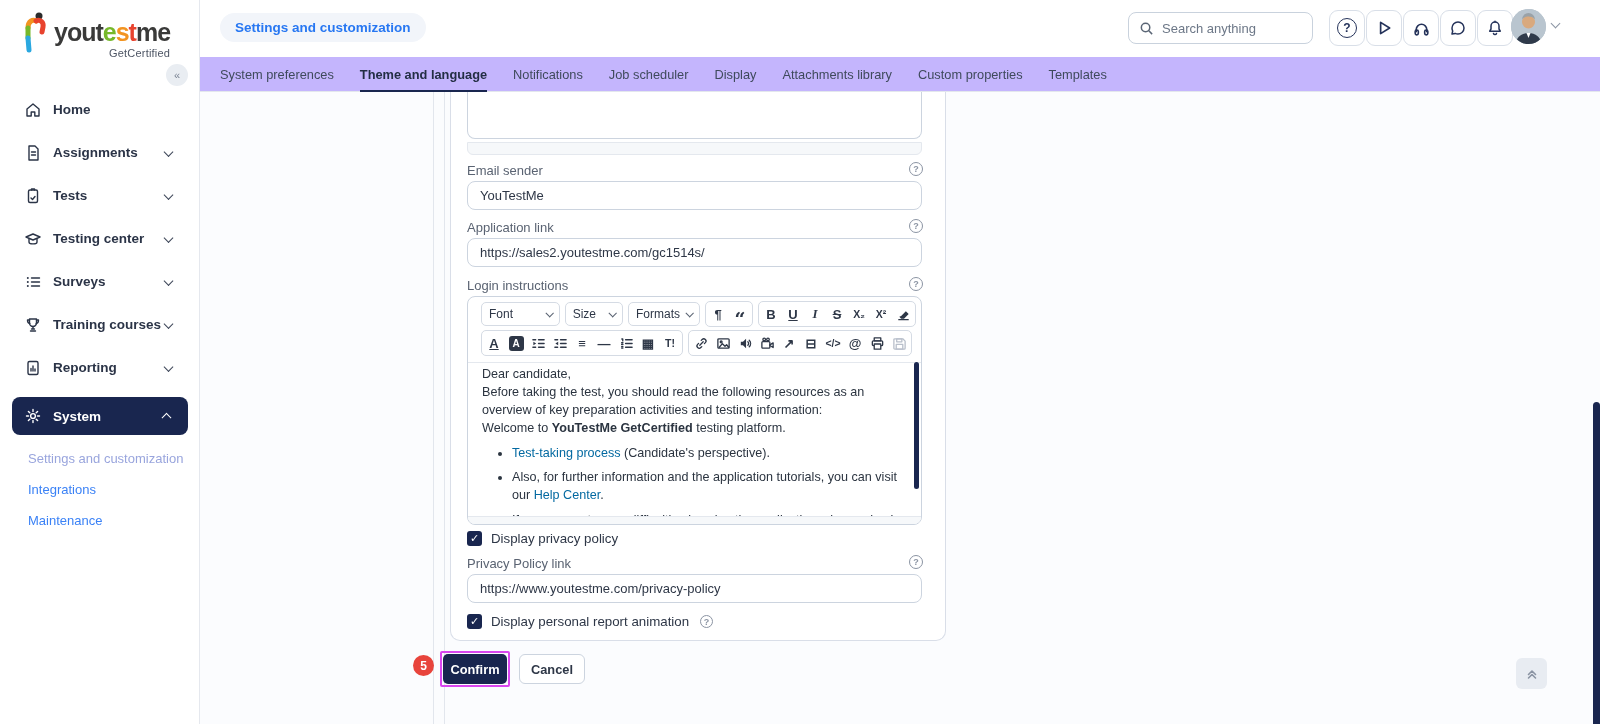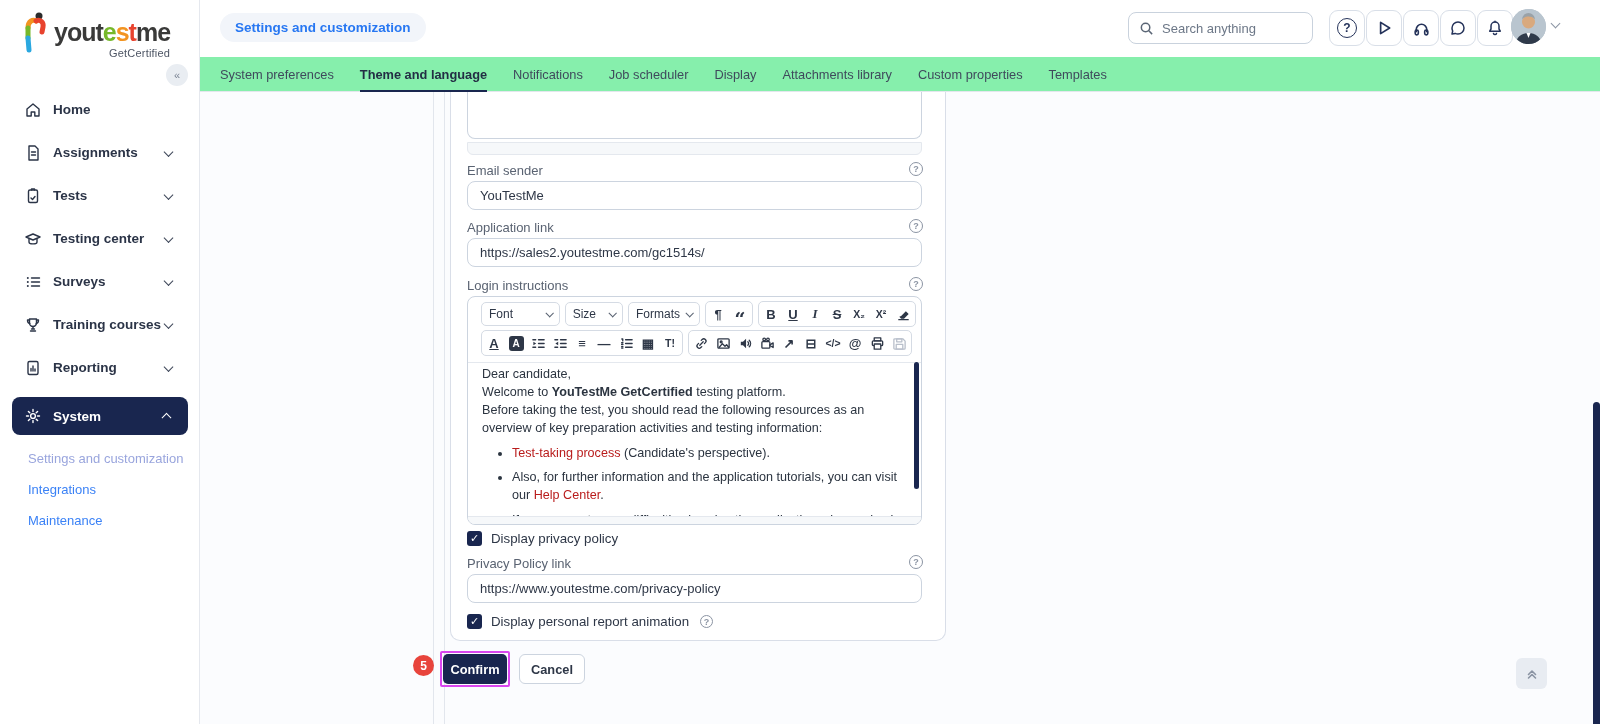--- a/index.html
+++ b/index.html
@@ -33,21 +33,21 @@
   .search-box svg { stroke:#5a6575; fill:none; stroke-width:1.6; }
   .search-input { border:none; outline:none; width:140px; margin-left:8px; font-size:13px; color:#2e3747; font-family:"Liberation Sans",sans-serif; background:transparent; }
   .search-input::placeholder { color:#6c7787; }
   .icon-btn { position:absolute; top:10px; width:36px; height:36px; border:1px solid #d9dfe8; border-radius:9px; background:#fff; display:flex; align-items:center; justify-content:center; color:#25335a; cursor:pointer; }
   .icon-btn svg { stroke:#25335a; fill:none; stroke-width:1.5; stroke-linecap:round; stroke-linejoin:round; }
   .help-circle { width:20px; height:20px; border:1.6px solid #25335a; border-radius:50%; font-size:12px; font-weight:bold; display:flex; align-items:center; justify-content:center; }
   .avatar { position:absolute; left:1311px; top:9px; width:35px; height:35px; border-radius:50%; overflow:hidden; background:#b9c5cf; cursor:pointer; }
   .avatar-caret { position:absolute; left:1352px; top:20px; width:7px; height:7px; border-right:1.5px solid #8b94a3; border-bottom:1.5px solid #8b94a3; transform:rotate(45deg); cursor:pointer; }
 
   
-  .tabbar { position:absolute; left:200px; top:57px; width:1400px; height:35px; background:#86efac; border-bottom:1px solid #e3e7ed; display:flex; align-items:center; padding-left:20px; gap:26px; }
+  .tabbar { position:absolute; left:200px; top:57px; width:1400px; height:35px; background:#c4b5fd; border-bottom:1px solid #e3e7ed; display:flex; align-items:center; padding-left:20px; gap:26px; }
   .tab { font-size:12.8px; color:#3f4a5c; cursor:pointer; position:relative; height:35px; display:flex; align-items:center; }
   .tab.active { font-weight:bold; color:#232e44; }
   .tab.active::after { content:""; position:absolute; left:0; right:0; bottom:-1px; height:3px; background:#19264f; }
 
   
   .content { position:absolute; left:200px; top:92px; width:1400px; height:632px; background:#fbfcfe; }
   .vline { position:absolute; top:0; bottom:0; width:1px; background:#e2e6ed; }
 
   
   .panel { position:absolute; left:250px; top:0; width:496px; height:549px; background:#fff; border:1px solid #d9dee8; border-top:none; border-radius:0 0 10px 10px;padding-left:41px; }
@@ -68,21 +68,21 @@
   .tb-btn svg { stroke:#2e3747; fill:none; stroke-width:1.4; stroke-linecap:round; stroke-linejoin:round; }
   .tb-btn.u { text-decoration:underline; }
   .tb-btn.strike { text-decoration:line-through; }
   .tb-btn.it { font-style:italic; font-family:"Liberation Serif",serif; }
   .tb-btn.quote { font-family:"DejaVu Serif",serif; font-size:19px; line-height:8px; padding-top:9px; }
   .tb-btn.colorA { text-decoration:underline; }
   .tb-btn .abox { width:15px; height:15px; background:#2e3747; color:#fff; border-radius:3px; font-size:10px; display:flex; align-items:center; justify-content:center; }
   .tb-btn.small { font-size:10.5px; }
   .tb-btn.disabled svg { stroke:#b9c0cb; }
   .ed-content { position:absolute; left:0; top:60px; width:453px; height:159px; overflow:hidden; padding:9px 16px 0 14px; font-size:12.6px; color:#2b3440; line-height:1.42; }
-  .ed-content a { color:#b91c1c; text-decoration:none; cursor:pointer; }
+  .ed-content a { color:#0369a1; text-decoration:none; cursor:pointer; }
   .ed-content ul { margin:7px 0 0 30px; }
   .ed-content li { margin-bottom:7px; }
   .ed-scroll { position:absolute; right:2px; top:65px; width:5px; height:127px; background:#19264f; border-radius:3px; }
   .ed-strip { position:absolute; left:0; bottom:0; width:453px; height:8px; background:#f6f8fa; border-top:1px solid #e4e8ee; border-radius:0 0 7px 7px; }
 
   .chk-row { position:absolute; left:16px; display:flex; align-items:center; gap:9px; font-size:13.3px; color:#2e3747; }
   .chk { width:15px; height:15px; background:#19264f; border-radius:3px; color:#fff; font-size:11px; display:flex; align-items:center; justify-content:center; cursor:pointer; }
   .chk-info { position:static; margin-left:2px; width:13px; height:13px; }
 
   
@@ -392,22 +392,22 @@
                     <rect x="5" y="3" width="5.5" height="3.2"></rect>
                     <rect x="4.5" y="9" width="7" height="5"></rect>
                   </svg>
                 </div>
             </div>
           </div>
         </div>
 
         <div class="ed-content">
           <div><span>Dear candidate,</span></div>
+          <div><span>Before taking the test, you should read the following resources as an overview of key preparation activities and testing information:</span></div>
           <div><span>Welcome to </span><b>YouTestMe GetCertified</b><span> testing platform.</span></div>
-          <div><span>Before taking the test, you should read the following resources as an overview of key preparation activities and testing information:</span></div>
           <ul>
             <li><a>Test-taking process</a><span> (Candidate's perspective).</span></li>
             <li><span>Also, for further information and the application tutorials, you can visit our </span><a>Help Center</a><span>.</span></li>
             <li><span>If you encounter any difficulties in using the application, please check the answers to the </span></li>
           </ul>
         </div>
         <div class="ed-scroll"></div>
         <div class="ed-strip"></div>
       </div>
 

